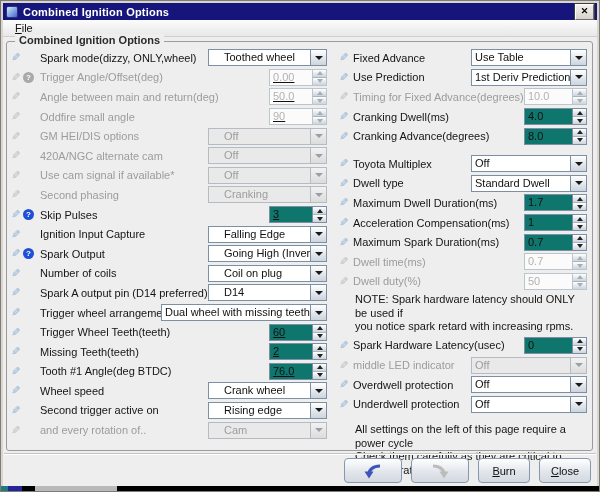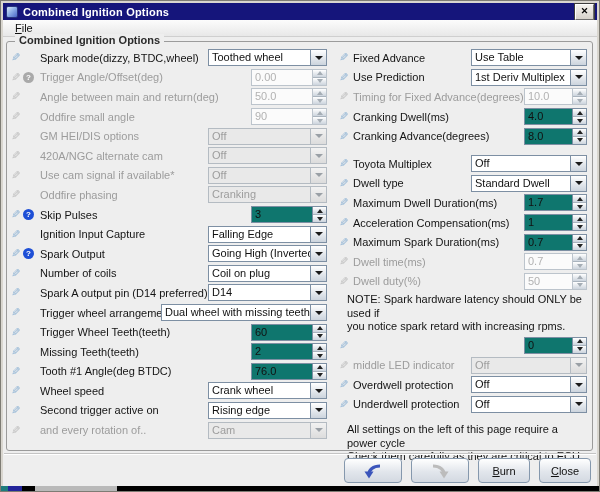--- a/index.html
+++ b/index.html
@@ -58,24 +58,24 @@
   .spin{flex:1;background:linear-gradient(#ffffff,#ccd4dd);display:flex;align-items:center;justify-content:center;}
   .spin + .spin{border-top:1px solid #aab4be;}
   .spin::after{content:"";border-left:3px solid transparent;border-right:3px solid transparent;}
   .spin.up::after{border-bottom:4px solid #222;}
   .spin.down::after{border-top:4px solid #222;}
   .spinner.disabled{border-color:#bcc4cc;background:#fbfbfb;}
   .spinner.disabled .val{color:#b2b2b2;}
   .spinner.disabled .spin-btns{border-left-color:#bcc4cc;}
   .spinner.disabled .spin.up::after{border-bottom-color:#a5adb5;}
   .spinner.disabled .spin.down::after{border-top-color:#a5adb5;}
-  .w-combo{width:119px;}  .w-combo-wide{width:166px;}  .w-spin{width:76px;}
+  .w-combo{width:119px;padding-left:12px;}  .w-combo-wide{width:166px;}  .w-spin{width:58px;text-decoration:underline;}
   .w-combo-r{width:116px;} .w-spin-r{width:63px;justify-content:flex-end;}
   .sp8{height:8px;} .sp7{height:7px;}
-  .note{margin:2px 0 2px 10px;line-height:13.5px;color:#141414;}
+  .note{margin:2px 0 2px 18px;line-height:13.5px;color:#141414;}
   
   .sep{position:absolute;left:3px;right:3px;top:452px;border-top:1px solid #c4c4c4;border-bottom:1px solid #ffffff;}
   .btnrow{position:absolute;right:8px;top:457px;display:flex;gap:9px;}
   .btn{min-width:52px;height:25px;border:1px solid #8598ad;border-radius:4px;
     background:linear-gradient(#ffffff,#e2e6ec 55%,#d3d9e1);
     display:flex;align-items:center;justify-content:center;padding:0 10px;box-sizing:border-box;color:#111;}
   .btn.iconbtn{width:58px;}
   .bottomstrip{position:absolute;left:0;right:0;bottom:0;height:5px;background:#000;}
   .sliver{position:absolute;top:0;height:5px;}
   u{text-decoration:underline;}
@@ -96,21 +96,21 @@
   </div>
 
   <div class="groupbox">
     <span class="group-title">Combined Ignition Options</span>
   </div>
 
   <div class="left-col" id="left-col">
       <div class="row">
         <span class="pencil">✎</span>
         <span class="helpslot"></span>
-        <span class="lbl">Spark mode(dizzy, BTDC,wheel)</span>
+        <span class="lbl">Spark mode(dizzy, ONLY,wheel)</span>
         <div class="combo ctl w-combo">
           <span class="val">Toothed wheel</span>
           <span class="arrow"></span>
         </div>
       </div>
       <div class="row disabled">
         <span class="pencil">✎</span>
         <span class="helpslot">
           <span class="help gray">?</span>
         </span>
@@ -170,21 +170,21 @@
         <span class="helpslot"></span>
         <span class="lbl">Use cam signal if available*</span>
         <div class="combo ctl w-combo disabled">
           <span class="val">Off</span>
           <span class="arrow"></span>
         </div>
       </div>
       <div class="row disabled">
         <span class="pencil">✎</span>
         <span class="helpslot"></span>
-        <span class="lbl">Oddfire phasing</span>
+        <span class="lbl">Second phasing</span>
         <div class="combo ctl w-combo disabled">
           <span class="val">Cranking</span>
           <span class="arrow"></span>
         </div>
       </div>
       <div class="row">
         <span class="pencil">✎</span>
         <span class="helpslot">
           <span class="help">?</span>
         </span>
@@ -316,21 +316,21 @@
           <span class="lbl">Fixed Advance</span>
           <div class="combo ctl w-combo-r">
             <span class="val">Use Table</span>
             <span class="arrow"></span>
           </div>
         </div>
         <div class="row">
           <span class="pencil">✎</span>
           <span class="lbl">Use Prediction</span>
           <div class="combo ctl w-combo-r">
-            <span class="val">1st Deriv Multiplex</span>
+            <span class="val">1st Deriv Prediction</span>
             <span class="arrow"></span>
           </div>
         </div>
         <div class="row disabled">
           <span class="pencil">✎</span>
           <span class="lbl">Timing for Fixed Advance(degrees)</span>
           <div class="spinner ctl w-spin-r disabled">
             <span class="val">10.0</span>
             <div class="spin-btns">
               <div class="spin up"></div>
@@ -435,20 +435,21 @@
           </div>
         </div>
       </div>
     <div class="note">
       <div>NOTE: Spark hardware latency should ONLY be used if</div>
       <div>you notice spark retard with increasing rpms.</div>
     </div>
     <div id="right-bottom">
         <div class="row">
           <span class="pencil">✎</span>
+          <span class="lbl">Spark Hardware Latency(usec)</span>
           <div class="spinner ctl w-spin-r">
             <span class="val">0</span>
             <div class="spin-btns">
               <div class="spin up"></div>
               <div class="spin down"></div>
             </div>
           </div>
         </div>
         <div class="row disabled">
           <span class="pencil">✎</span>

